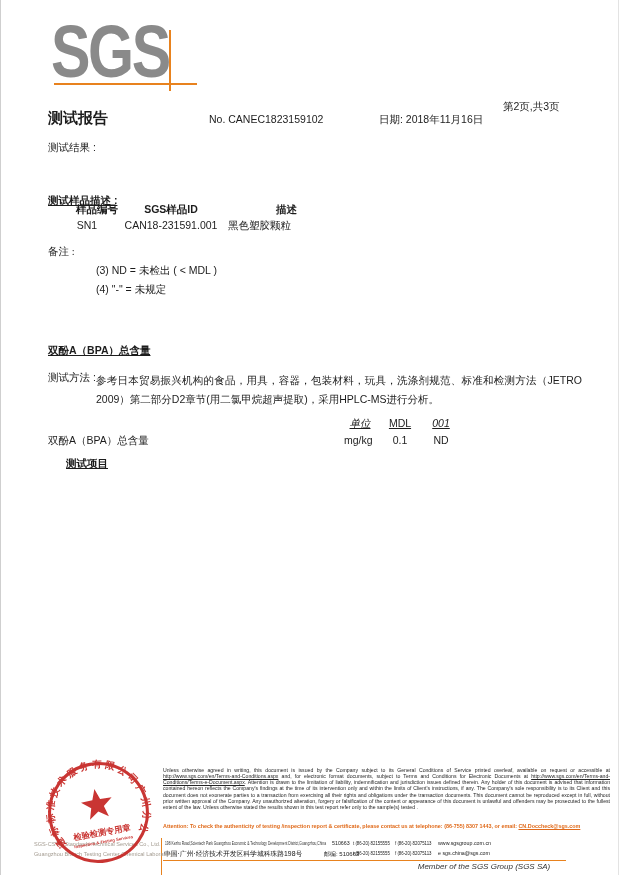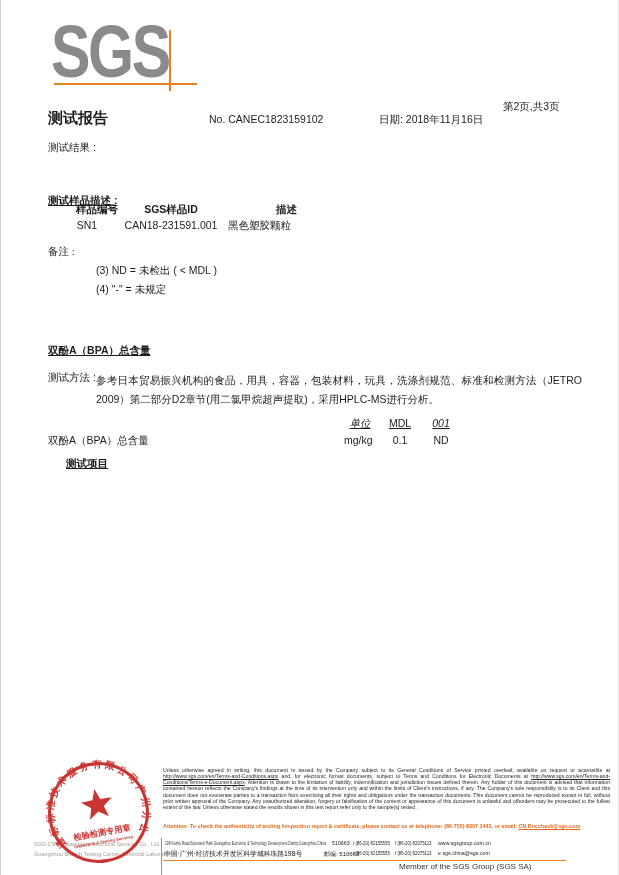--- a/index.html
+++ b/index.html
@@ -58,21 +58,21 @@
   .addr1-postal{left:331px;top:840px;font-size:5.3px;}
   .addr1-tel{left:352px;top:840px;font-size:5.1px;white-space:nowrap;transform:scaleX(.85);transform-origin:left top;}
   .addr1-fax{left:394px;top:840px;font-size:5.1px;white-space:nowrap;transform:scaleX(.85);transform-origin:left top;}
   .addr1-web{left:437px;top:840px;font-size:5.3px;white-space:nowrap;}
   .addr2-addr{left:163px;top:849px;font-size:6.8px;color:#111;white-space:nowrap;}
   .addr2-postal{left:323px;top:850px;font-size:6px;white-space:nowrap;}
   .addr2-tel{left:352px;top:850px;font-size:5.1px;white-space:nowrap;transform:scaleX(.85);transform-origin:left top;}
   .addr2-fax{left:394px;top:850px;font-size:5.1px;white-space:nowrap;transform:scaleX(.85);transform-origin:left top;}
   .addr2-email{left:437px;top:850px;font-size:5.3px;white-space:nowrap;}
   .footer-hline{left:162px;top:859.5px;width:403px;height:1.5px;background:#e8821e;}
-  .member{left:398px;top:862px;width:170px;font-size:8px;color:#333;}
+  .member{left:398px;top:862px;width:170px;text-align:center;font-size:8px;color:#333;font-style:italic;}
 </style>
 </head>
 <body>
 
 <div id="page">
 
   <div class="abs logo">SGS</div>
   <div class="abs logo-hline"></div>
   <div class="abs logo-vline"></div>
 

